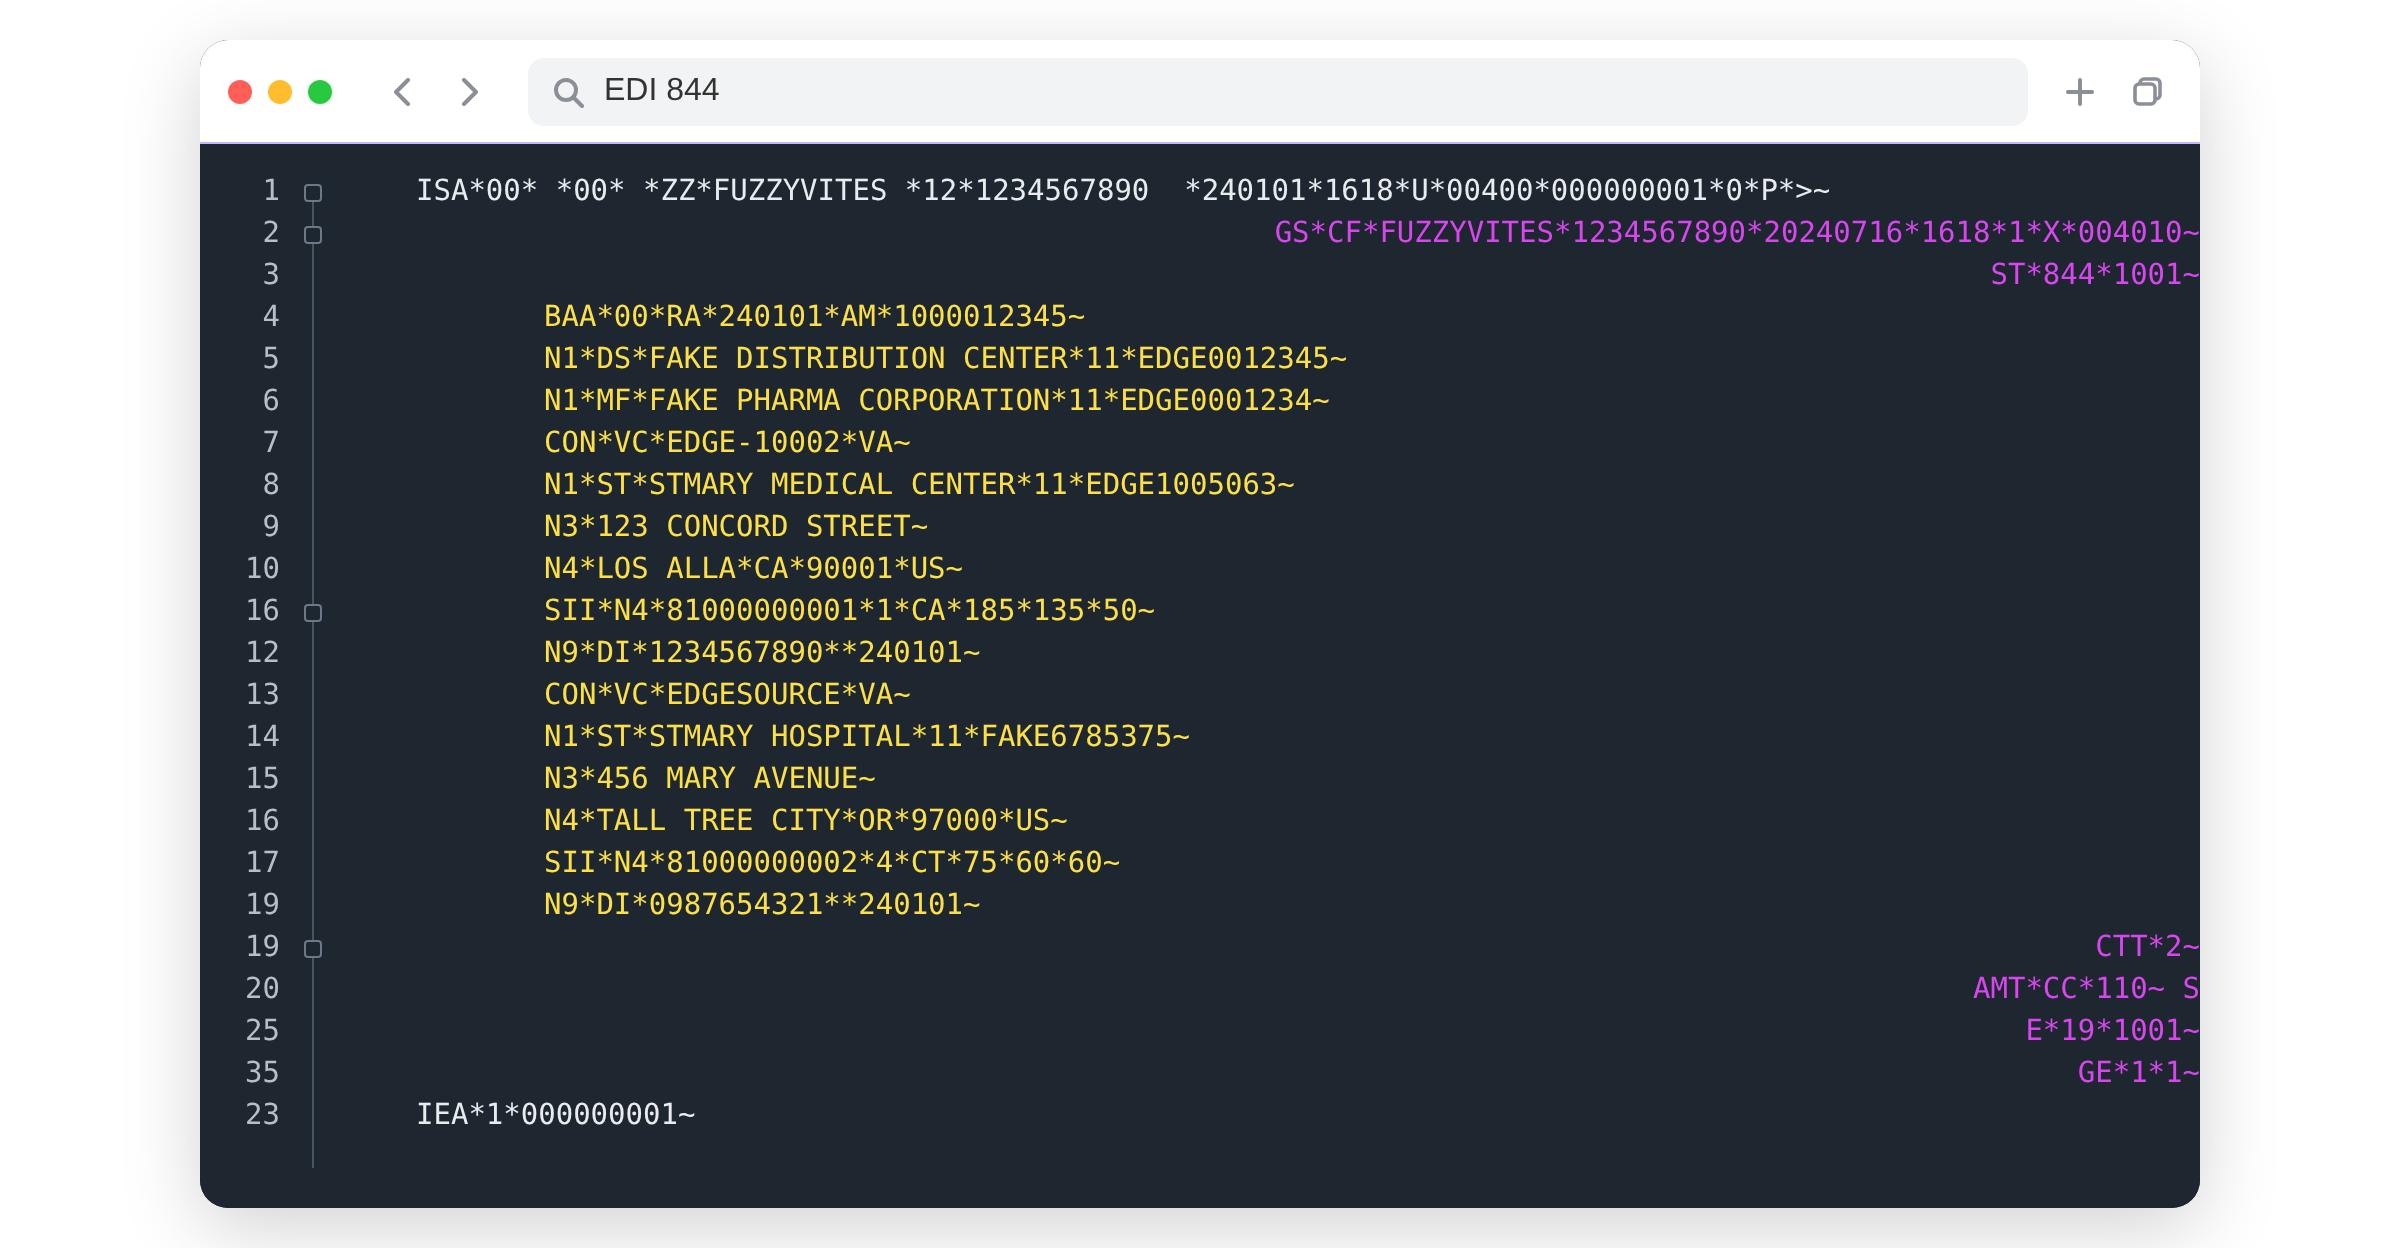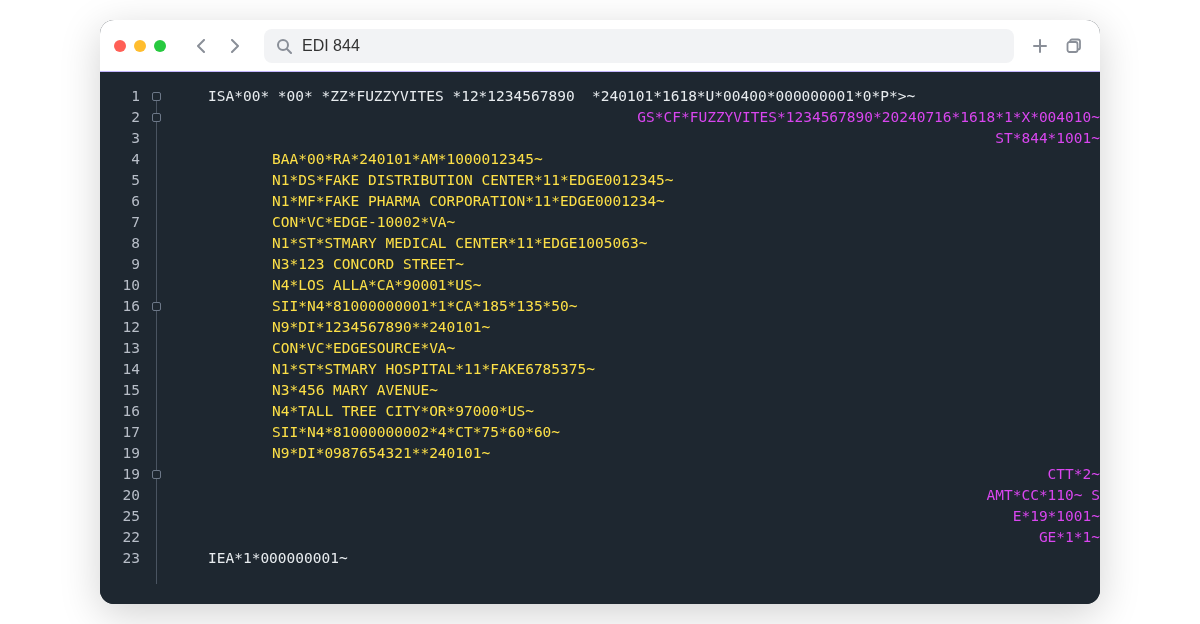--- a/index.html
+++ b/index.html
@@ -178,21 +178,21 @@
         <div>12</div>
         <div>13</div>
         <div>14</div>
         <div>15</div>
         <div>16</div>
         <div>17</div>
         <div>19</div>
         <div>19</div>
         <div>20</div>
         <div>25</div>
-        <div>22</div>
+        <div>35</div>
         <div>23</div>
       </div>
     <div class="fold-gutter" id="fold-gutter">
       <div class="fold-line"></div>
     <div class="fold-marker" style="top: 6px;"></div>
         <div class="fold-marker" style="top: 27px;"></div>
         <div class="fold-marker" style="top: 216px;"></div>
         <div class="fold-marker" style="top: 384px;"></div>
       </div>
     <div class="code" id="code-body"><div class="code-line c-white" style="padding-left: 0px;">ISA*00* *00* *ZZ*FUZZYVITES *12*1234567890  *240101*1618*U*00400*000000001*0*P*&gt;~</div><div class="code-line c-blue" style="padding-left: 32px;">GS*CF*FUZZYVITES*1234567890*20240716*1618*1*X*004010~</div><div class="code-line c-blue" style="padding-left: 64px;">ST*844*1001~</div><div class="code-line c-orange" style="padding-left: 64px;">BAA*00*RA*240101*AM*1000012345~</div><div class="code-line c-orange" style="padding-left: 64px;">N1*DS*FAKE DISTRIBUTION CENTER*11*EDGE0012345~</div><div class="code-line c-orange" style="padding-left: 64px;">N1*MF*FAKE PHARMA CORPORATION*11*EDGE0001234~</div><div class="code-line c-orange" style="padding-left: 64px;">CON*VC*EDGE-10002*VA~</div><div class="code-line c-orange" style="padding-left: 64px;">N1*ST*STMARY MEDICAL CENTER*11*EDGE1005063~</div><div class="code-line c-orange" style="padding-left: 64px;">N3*123 CONCORD STREET~</div><div class="code-line c-orange" style="padding-left: 64px;">N4*LOS ALLA*CA*90001*US~</div><div class="code-line c-orange" style="padding-left: 64px;">SII*N4*81000000001*1*CA*185*135*50~</div><div class="code-line c-orange" style="padding-left: 64px;">N9*DI*1234567890**240101~</div><div class="code-line c-orange" style="padding-left: 64px;">CON*VC*EDGESOURCE*VA~</div><div class="code-line c-orange" style="padding-left: 64px;">N1*ST*STMARY HOSPITAL*11*FAKE6785375~</div><div class="code-line c-orange" style="padding-left: 64px;">N3*456 MARY AVENUE~</div><div class="code-line c-orange" style="padding-left: 64px;">N4*TALL TREE CITY*OR*97000*US~</div><div class="code-line c-orange" style="padding-left: 64px;">SII*N4*81000000002*4*CT*75*60*60~</div><div class="code-line c-orange" style="padding-left: 64px;">N9*DI*0987654321**240101~</div><div class="code-line c-blue" style="padding-left: 32px;">CTT*2~</div><div class="code-line c-blue" style="padding-left: 32px;">AMT*CC*110~ S</div><div class="code-line c-blue" style="padding-left: 32px;">E*19*1001~</div><div class="code-line c-blue" style="padding-left: 32px;">GE*1*1~</div><div class="code-line c-white" style="padding-left: 0px;">IEA*1*000000001~</div></div>

